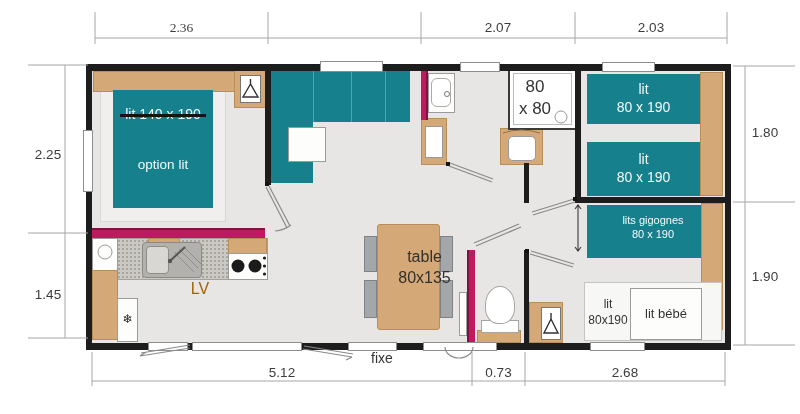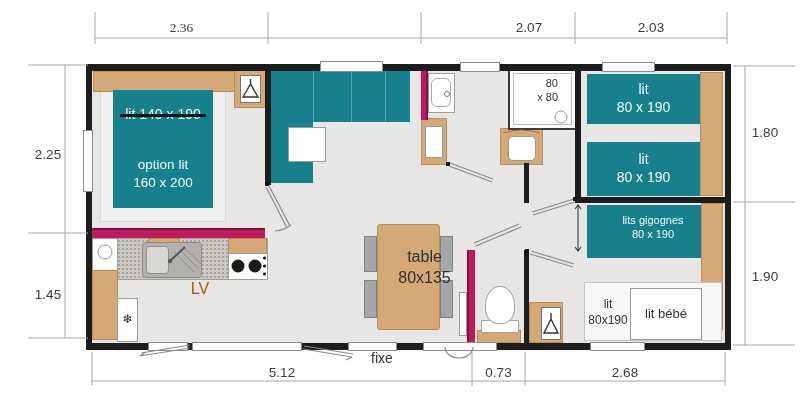--- a/index.html
+++ b/index.html
@@ -157,42 +157,41 @@
       <circle cx="238" cy="266" r="6.5"></circle>
         <circle cx="255" cy="266" r="6.5"></circle>
       <circle cx="264.5" cy="258" r="1.6"></circle>
         <circle cx="264.5" cy="266" r="1.6"></circle>
         <circle cx="264.5" cy="274" r="1.6"></circle>
     </g>
     <path d="M503,133 Q521,127 540,133" stroke="#9a6f3f" stroke-width="1" fill="none"></path>
   </svg>
 
   <div class="t dim" style="left:95px;top:19px;width:173px;font-family:Liberation Serif, serif;">2.36</div>
-  <div class="t dim" style="left:421px;top:19px;width:154px;padding-left:31px;">2.07</div>
+  <div class="t dim" style="left:421px;top:19px;width:154px;">2.07</div>
   <div class="t dim" style="left:575px;top:19px;width:152px;">2.03</div>
   <div class="t dim" style="left:25px;top:146px;width:46px;">2.25</div>
   <div class="t dim" style="left:25px;top:286px;width:46px;">1.45</div>
   <div class="t dim" style="left:742px;top:124px;width:46px;">1.80</div>
   <div class="t dim" style="left:742px;top:268px;width:46px;">1.90</div>
   <div class="t dim" style="left:92px;top:364px;width:380px;">5.12</div>
   <div class="t dim" style="left:472px;top:364px;width:53px;">0.73</div>
   <div class="t dim" style="left:525px;top:364px;width:200px;">2.68</div>
 
   <div class="t t-white" style="left:111px;top:105px;width:104px;font-size:14px;">
     <span class="strike">lit 140 x 190</span>
   </div>
   <div class="t t-white" style="left:113px;top:156px;width:100px;font-size:13.5px;">
     <div>option lit</div>
-      <div>160 x 200</div>
   </div>
   <div class="t" style="left:377px;top:247px;width:63px;font-size:16px;color:#33302c;margin-left:16px;">
     <div>table</div>
       <div>80x135</div>
   </div>
-  <div class="t" style="left:512px;top:76px;width:46px;font-size:11px;color:#333;text-align:right;">
+  <div class="t" style="left:512px;top:76px;width:46px;font-size:17px;color:#333;">
     <div>80</div>
       <div>x 80</div>
   </div>
   <div class="t t-white" style="left:587px;top:80px;width:113px;font-size:14px;">
     <div>lit</div>
       <div>80 x 190</div>
   </div>
   <div class="t t-white" style="left:587px;top:150px;width:113px;font-size:14px;">
     <div>lit</div>
       <div>80 x 190</div>

